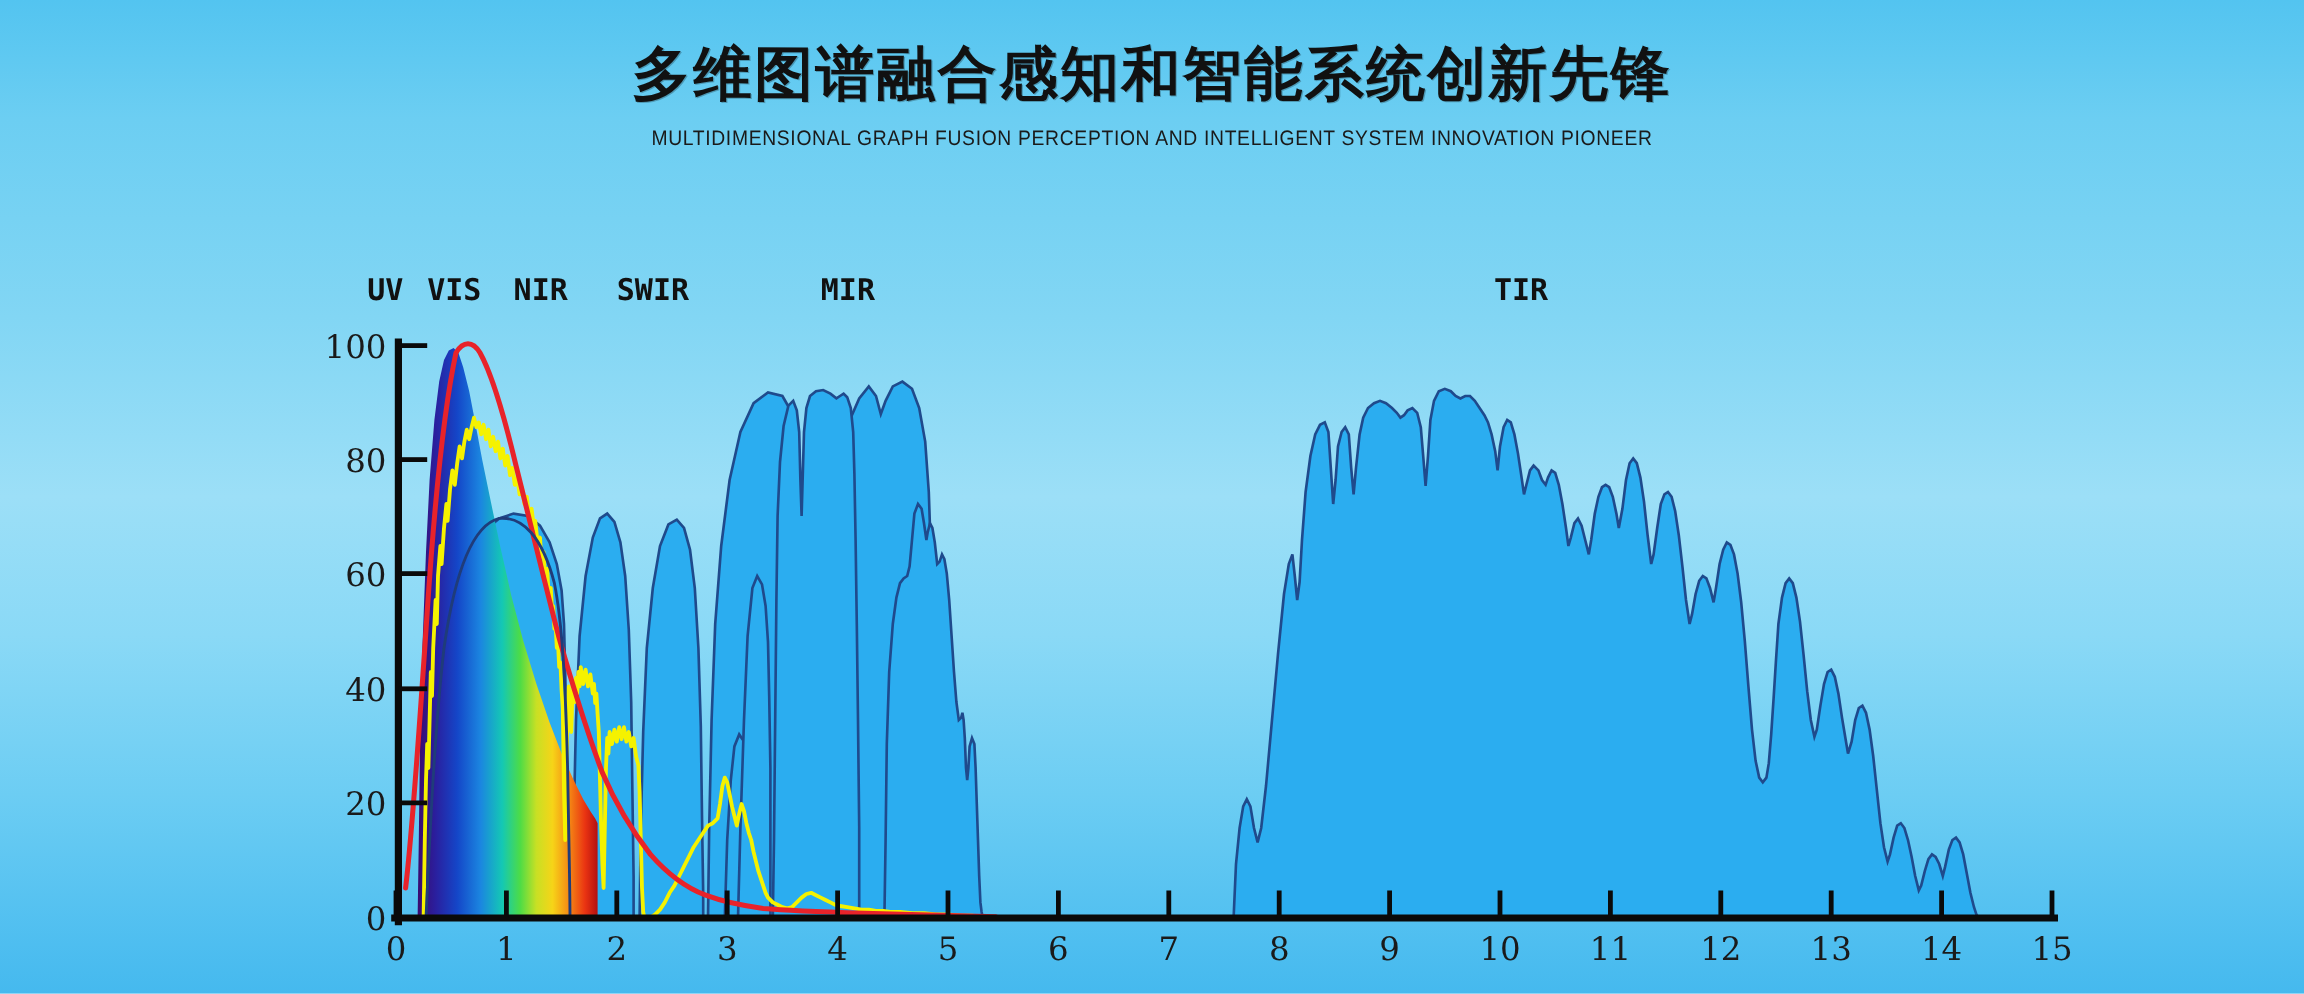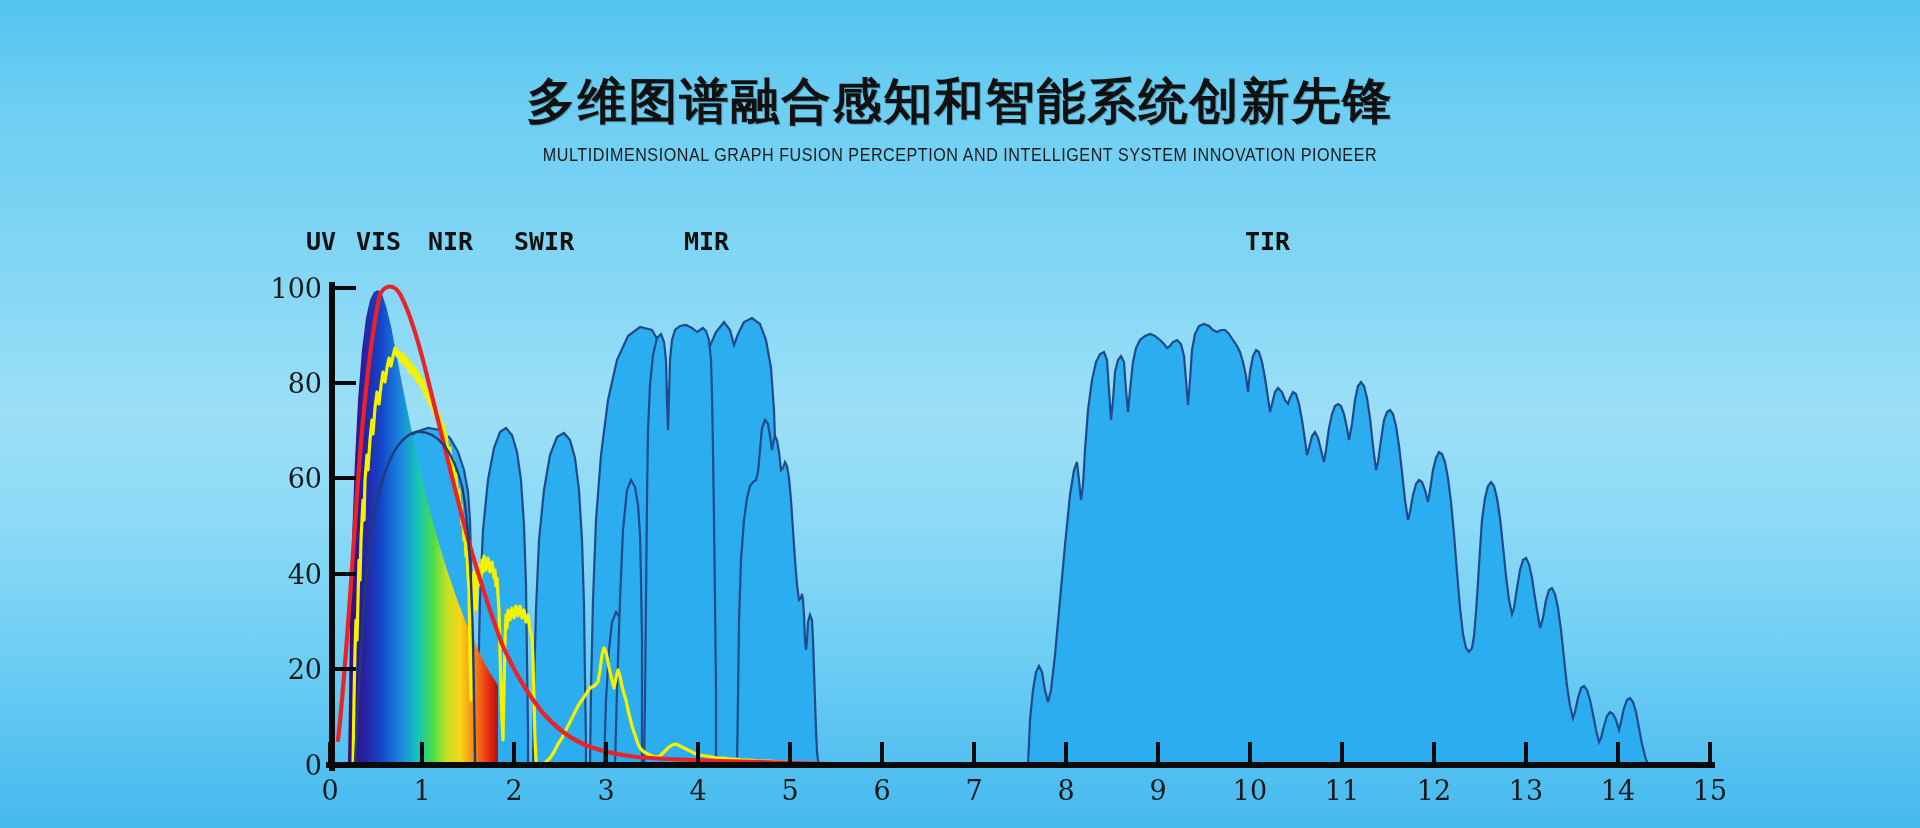--- a/index.html
+++ b/index.html
@@ -21,21 +21,21 @@
         #4ebef0 95%,
         #45b9ee 100%);
     position: relative;
   }
 
   
   #header {
     position: absolute;
     top: 0; left: 0; right: 0;
     text-align: center;
-    padding-top: 76px;
+    padding-top: 36px;
   }
   #title {
     font-family: "DejaVu Sans", "Liberation Sans", sans-serif;
     font-weight: bold;
     font-size: 49px;
     letter-spacing: 2px;
     color: #111111;
     line-height: 1.05;
     margin: 0;
     text-shadow: 1px 1px 0 rgba(0,0,0,0.25);

